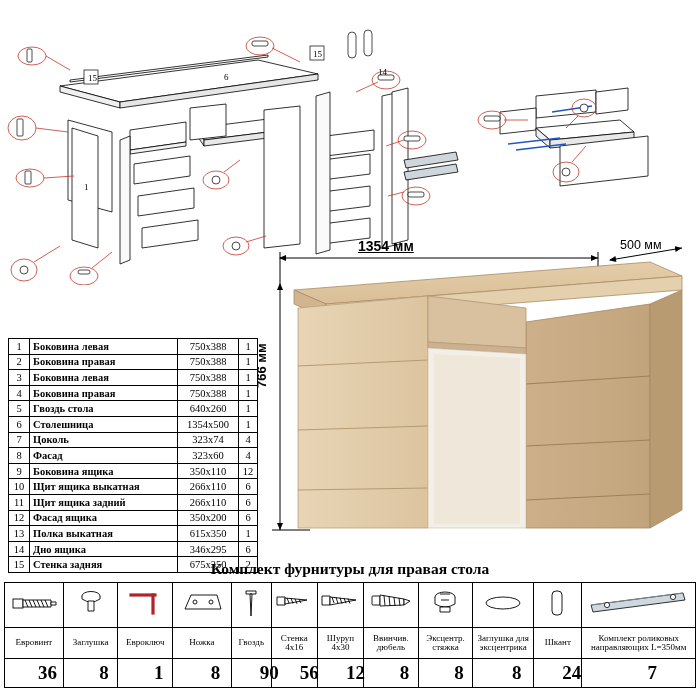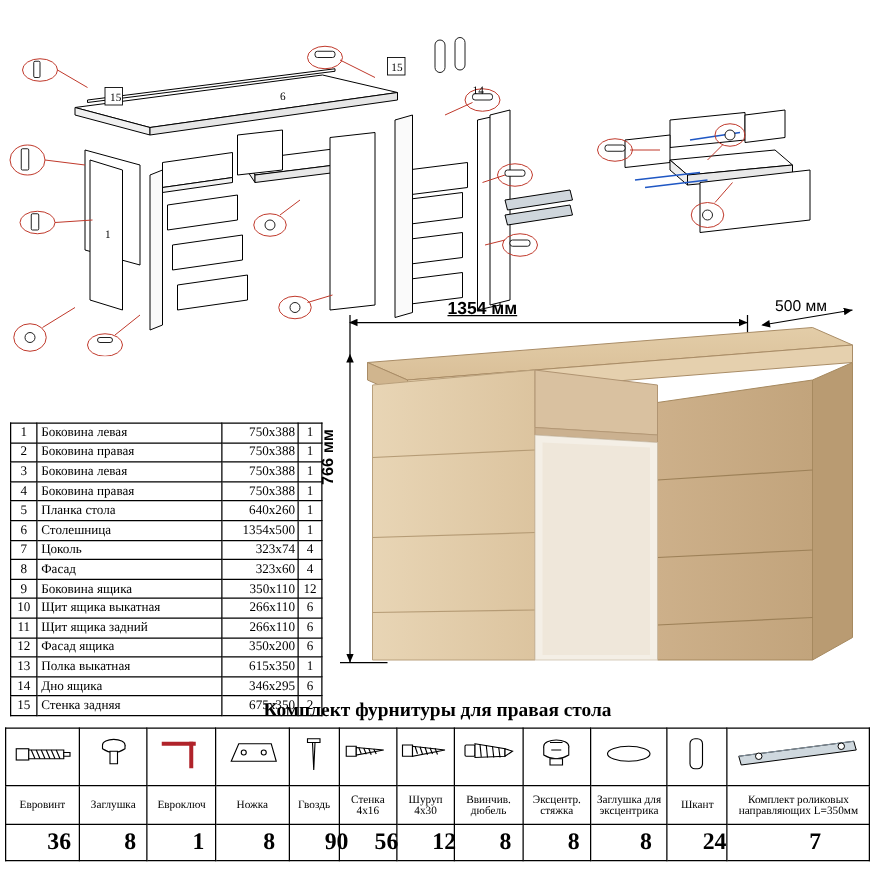--- a/index.html
+++ b/index.html
@@ -24,22 +24,22 @@
     font-family:"Liberation Serif", serif;
   }
   .parts-table td{
     border:1px solid #000;
     padding:0 2px;
     height:14.6px;
     line-height:13px;
     white-space:nowrap;
   }
   .parts-table td.num{width:16px;text-align:center;}
-  .parts-table td.name{text-align:left;padding-left:3px;}
-  .parts-table td.dim{width:56px;text-align:right;}
+  .parts-table td.name{text-align:left;padding-left:3px;font-weight:bold;}
+  .parts-table td.dim{width:56px;text-align:center;}
   .parts-table td.qty{width:14px;text-align:center;}
 
   
   .product{position:absolute;left:258px;top:238px;width:442px;height:320px;}
 
   
   .kit-title{
     position:absolute;left:0;top:560px;width:700px;text-align:center;
     font-size:15.5px;font-weight:bold;
     font-family:"Liberation Serif", serif;
@@ -226,21 +226,21 @@
         <td class="qty">1</td>
       </tr>
       <tr>
         <td class="num">4</td>
         <td class="name">Боковина правая</td>
         <td class="dim">750х388</td>
         <td class="qty">1</td>
       </tr>
       <tr>
         <td class="num">5</td>
-        <td class="name">Планка стола</td>
+        <td class="name">Гвоздь стола</td>
         <td class="dim">640х260</td>
         <td class="qty">1</td>
       </tr>
       <tr>
         <td class="num">6</td>
         <td class="name">Столешница</td>
         <td class="dim">1354х500</td>
         <td class="qty">1</td>
       </tr>
       <tr>

